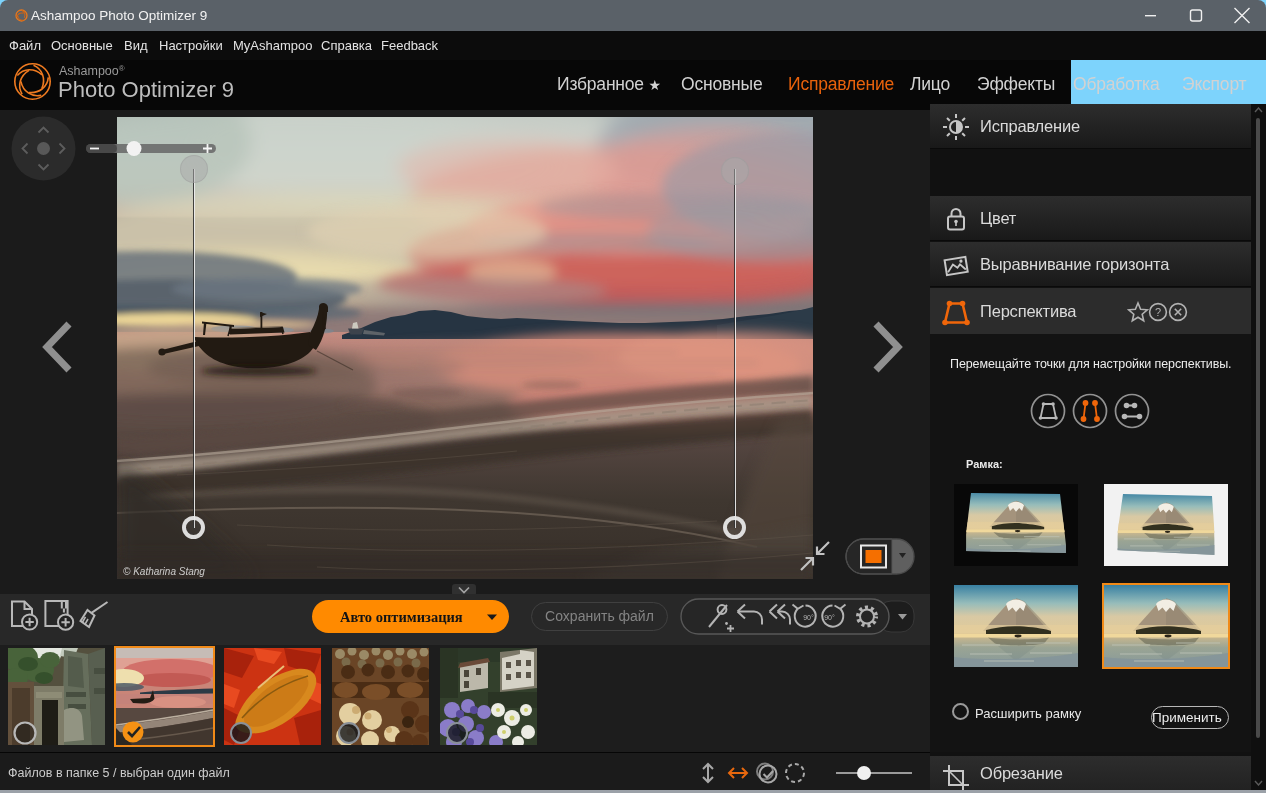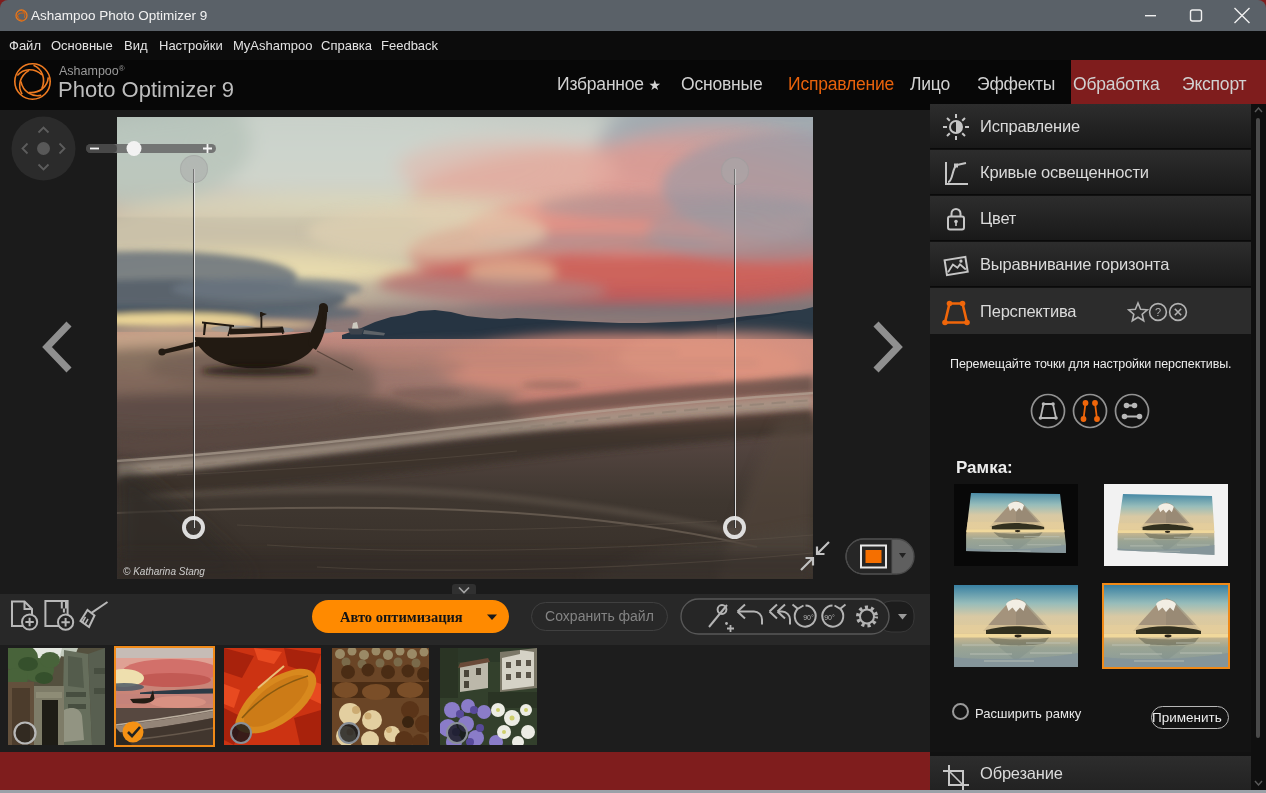--- a/index.html
+++ b/index.html
@@ -1,18 +1,18 @@
 <!DOCTYPE html>
 <html><head>
 <meta charset="utf-8">
 <style>
   * { margin:0; padding:0; box-sizing:border-box; }
   html,body { width:1266px; height:793px; background:#000; overflow:hidden;
     font-family:"Liberation Sans", sans-serif; }
-  #win { position:relative; width:1266px; height:793px; background:#7f1d1d; }
+  #win { position:relative; width:1266px; height:793px; background:#7dd3fc; }
   .abs { position:absolute; }
 
   
   #titlebar { position:absolute; left:0; top:0; width:1266px; height:31px;
     background:#5a6168; border-radius:8px 8px 0 0; }
   #titletext { position:absolute; left:31px; top:8px; font-size:13.5px; color:#f2f2f2; }
   .winbtn { position:absolute; top:0; width:46px; height:31px; color:#f0f0f0; }
 
   
   #menubar { position:absolute; left:0; top:31px; width:1266px; height:29px; background:#0c0c0c; }
@@ -576,39 +576,46 @@
       <g fill="#c8c850" opacity=".8">
           <circle cx="58" cy="62" r="2"></circle>
           <circle cx="72" cy="70" r="2.5"></circle>
           <circle cx="64" cy="84" r="2"></circle>
           <circle cx="86" cy="62" r="2"></circle>
         </g>
       <circle cx="17" cy="85" r="10" fill="rgba(20,22,28,.8)" stroke="#8a9098" stroke-width="2"></circle>
     </svg>
   </div>
 
+  <div id="status">
+    <div class="txt">Файлов в папке 5 / выбран один файл</div>
+    <svg class="abs" style="left:698px;top:8px" width="222" height="24" viewBox="0 0 222 24">
+      <g fill="none" stroke="#a8a8a8" stroke-width="2">
+        <path d="M10 3 V21 M5 8 L10 3 L15 8 M5 16 L10 21 L15 16"></path>
+        <path d="M31 12 H49 M36 7 L31 12 L36 17 M44 7 L49 12 L44 17" stroke="#e8680e"></path>
+        <circle cx="67" cy="10.5" r="8" opacity=".7"></circle>
+          <circle cx="70" cy="13" r="8.5"></circle>
+        <path d="M65.5 13 l3.5 3.5 l6 -6.5"></path>
+        <circle cx="97" cy="12" r="9" stroke-dasharray="4 3"></circle>
+        <rect x="138" y="11" width="76" height="2" fill="#9a9a9a" stroke="none"></rect>
+        <circle cx="166" cy="12" r="7" fill="#f0f0f0" stroke="none"></circle>
+      </g>
+    </svg>
+  </div>
 
   <div id="sidebar">
     <div class="srow" style="top:0">
       <svg class="ic" viewBox="0 0 32 32">
         <circle cx="16" cy="16" r="6" fill="none" stroke="#c6c6c6" stroke-width="2"></circle>
         <path d="M16 10 A6 6 0 0 1 16 22 Z" fill="#c6c6c6"></path>
         <g stroke="#c6c6c6" stroke-width="2">
           <path d="M16 3 V7 M16 25 V29 M3 16 H7 M25 16 H29 M7 7 L9.8 9.8 M22.2 22.2 L25 25 M25 7 L22.2 9.8 M9.8 22.2 L7 25"></path>
         </g>
       </svg>
       <div class="lbl">Исправление</div>
-    </div>
-    <div class="srow" style="top:46px">
-      <svg class="ic" viewBox="0 0 32 32">
-        <path d="M6 5 V27 H28" fill="none" stroke="#c6c6c6" stroke-width="2"></path>
-        <path d="M8 25 C13 25 12 10 17 8 L26 6" fill="none" stroke="#c6c6c6" stroke-width="2"></path>
-        <rect x="14" y="6.5" width="4" height="4" fill="#c6c6c6"></rect>
-      </svg>
-      <div class="lbl">Кривые освещенности</div>
     </div>
     <div class="srow" style="top:92px">
       <svg class="ic" viewBox="0 0 32 32">
         <rect x="8" y="13.5" width="16" height="13" rx="2" fill="none" stroke="#c6c6c6" stroke-width="2"></rect>
         <path d="M11.5 13.5 V10.5 a4.5 4.5 0 0 1 9 0 V13.5" fill="none" stroke="#c6c6c6" stroke-width="2"></path>
         <circle cx="16" cy="18.5" r="1.8" fill="#c6c6c6"></circle>
         <rect x="15.2" y="19.5" width="1.6" height="3.5" fill="#c6c6c6"></rect>
       </svg>
       <div class="lbl">Цвет</div>
     </div>
@@ -665,21 +672,21 @@
             <circle cx="68" cy="28" r="2"></circle>
         </g>
         <g stroke="#b8b8b8" stroke-width="1.8" fill="#b8b8b8">
           <path d="M97.5 14.5 L105.5 14.5 M95.5 25.5 L110.5 25.5"></path>
           <circle cx="97.5" cy="14.5" r="1.9"></circle>
             <circle cx="105.5" cy="14.5" r="1.9"></circle>
           <circle cx="95.5" cy="25.5" r="1.9"></circle>
             <circle cx="110.5" cy="25.5" r="1.9"></circle>
         </g>
       </svg>
-      <div class="abs" style="left:26px;top:124px;font-size:17px;font-weight:bold;color:#ececec;">Рамка:</div>
+      <div class="abs" style="left:36px;top:124px;font-size:11px;font-weight:bold;color:#ececec;">Рамка:</div>
 
       <svg class="abs" style="left:24px;top:150px" width="124" height="82" viewBox="0 0 124 82">
         <defs>
           <linearGradient id="fsky" x1="0" y1="0" x2="0" y2="1">
             <stop offset="0" stop-color="#3880a2"></stop>
               <stop offset=".35" stop-color="#96bcba"></stop>
             <stop offset=".6" stop-color="#d8c9a4"></stop>
               <stop offset="1" stop-color="#e4cb96"></stop>
           </linearGradient>
           <linearGradient id="fwat" x1="0" y1="0" x2="0" y2="1">

